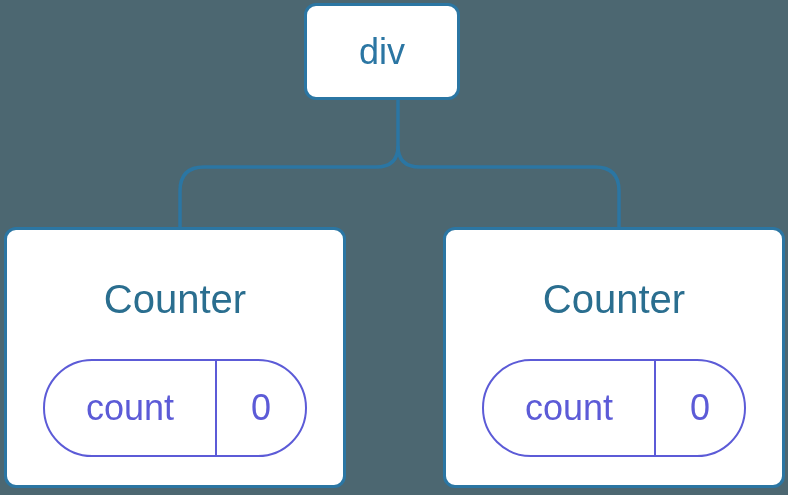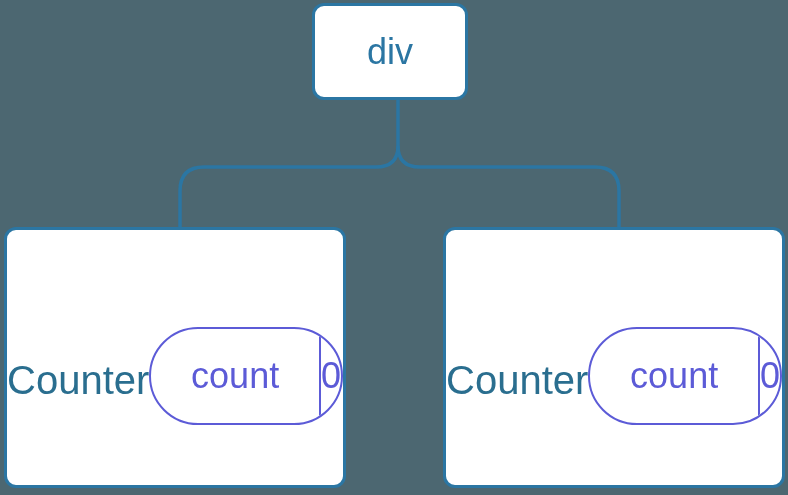--- a/index.html
+++ b/index.html
@@ -17,21 +17,21 @@
     overflow: hidden;
   }
   .stage {
     position: relative;
     width: 788px;
     height: 495px;
     background: var(--background);
   }
   .node.root {
     position: absolute;
-    left: 312px;
+    left: 304px;
     top: 3px;
     width: 156px;
     height: 97px;
     background: var(--node-background);
     border: 3px solid var(--node-border);
     border-radius: 12px;
     display: flex;
     align-items: center;
     justify-content: center;
     font-size: 36px;
@@ -53,21 +53,21 @@
   }
   .card {
     position: absolute;
     top: 227px;
     width: 342px;
     height: 261px;
     background: var(--node-background);
     border: 3px solid var(--node-border);
     border-radius: 12px;
     display: flex;
-    flex-direction: row;
+    flex-direction: column;
     align-items: center;
     z-index: 2;
   }
   .card.left  { left: 4px; }
   .card.right { left: 443px; }
   .card-title {
     margin-top: 45px;
     font-size: 40px;
     font-weight: 500;
     color: var(--title-text);

